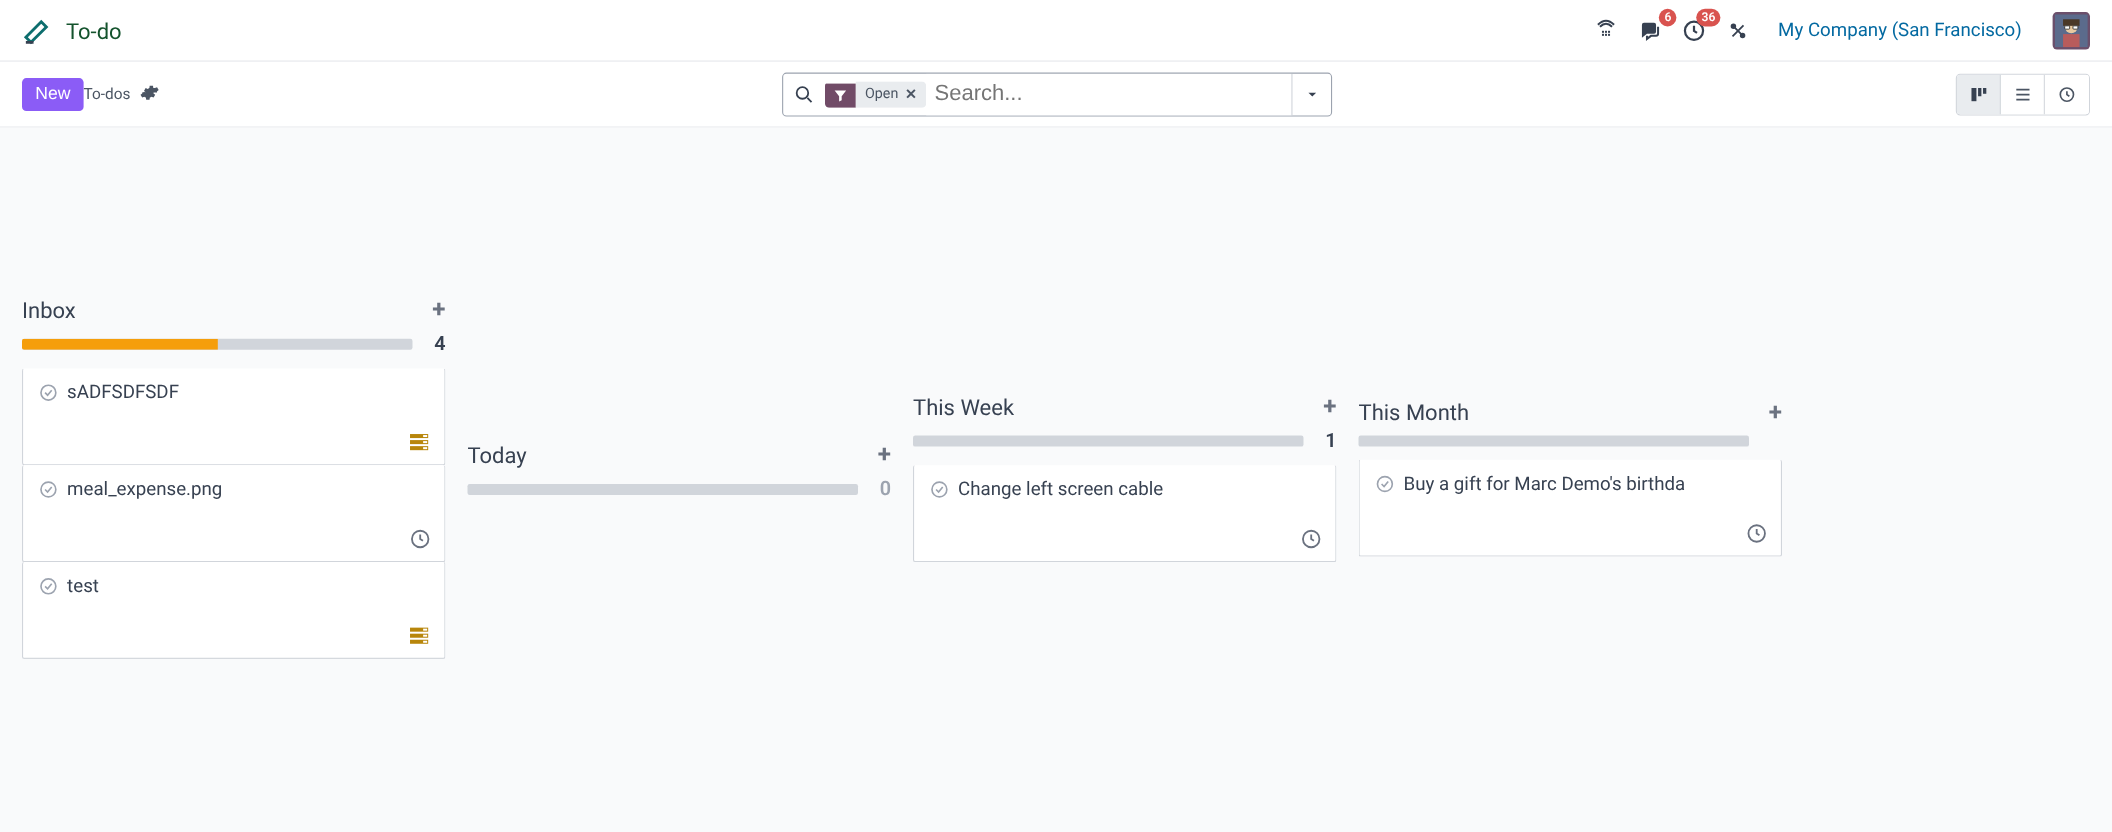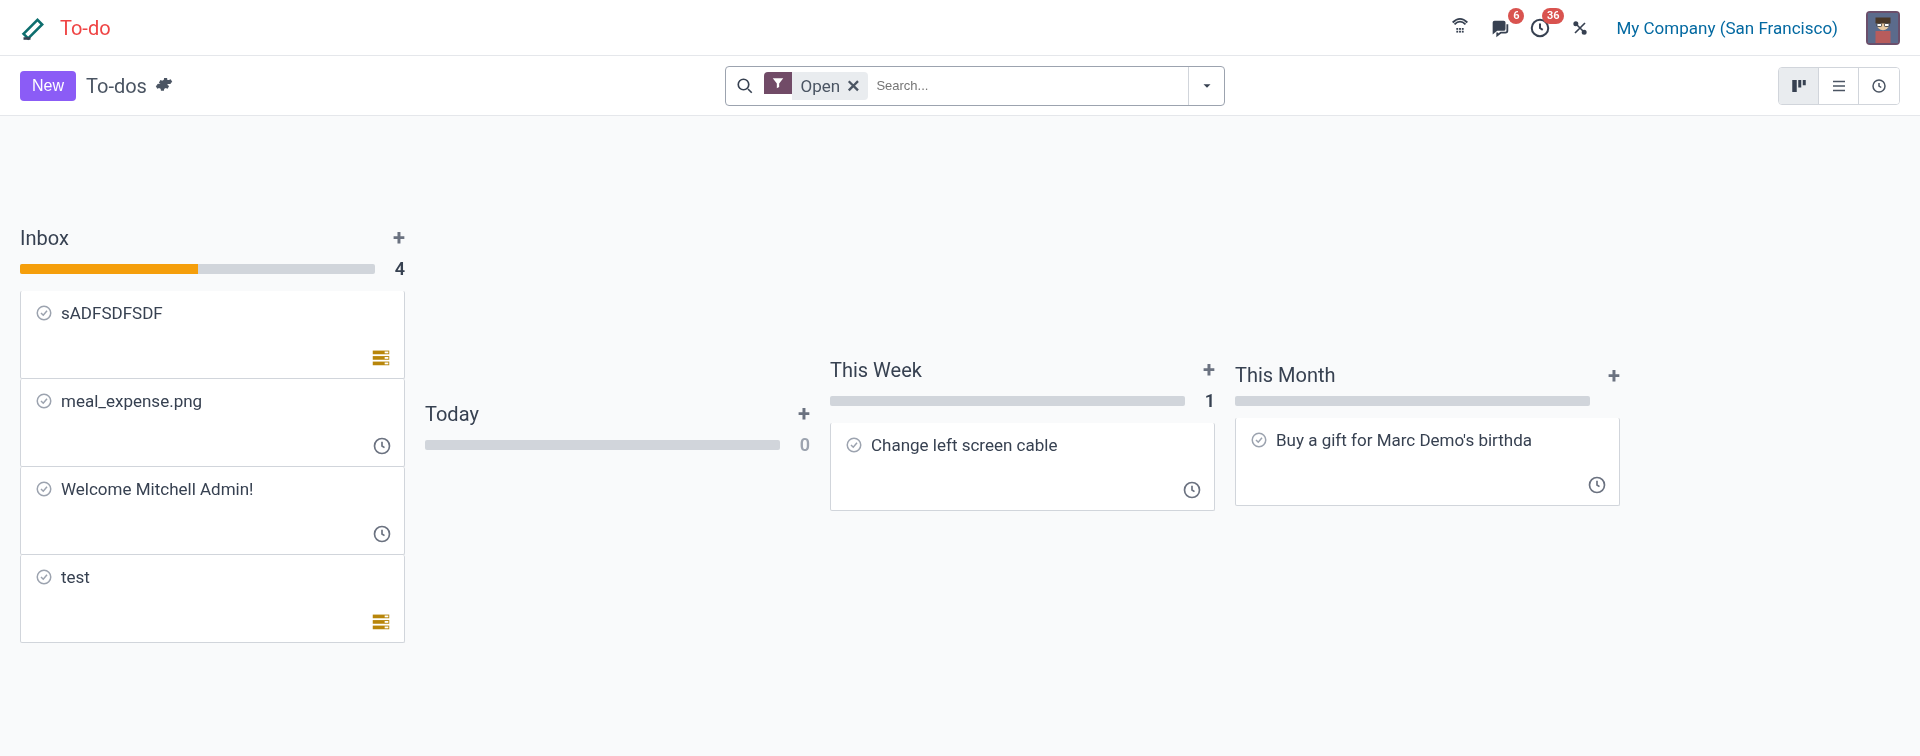--- a/index.html
+++ b/index.html
@@ -15,21 +15,21 @@
     align-items: center;
     height: 56px;
     padding: 0 20px;
     border-bottom: 1px solid #e5e7eb;
   }
   .app-icon {
     width: 28px; height: 28px;
     display: inline-flex; align-items: center; justify-content: center;
     margin-right: 12px;
   }
-  .app-title { font-size: 20px; color: #ef4444; }
+  .app-title { font-size: 20px; color: #14532d; }
   .topbar-spacer { flex: 1; }
   .topbar-icons { display: flex; align-items: center; gap: 16px; }
   .topbar-icon { position: relative; width: 24px; height: 24px; display: inline-flex; align-items: center; justify-content: center; cursor: pointer; color:#374151; }
   .badge {
     position: absolute; top: -8px; right: -12px;
     background: #d9534f; color: #fff;
     border-radius: 10px; padding: 0 5px;
     font-size: 11px; font-weight: 600; line-height: 16px; min-width:16px; text-align:center;
   }
   .company-text { margin-left: 8px; font-size: 17px; color: #0369a1; cursor: pointer; }
@@ -45,40 +45,40 @@
     align-items: center;
     height: 60px;
     padding: 0 20px;
     border-bottom: 1px solid #e5e7eb;
   }
   .btn-new {
     background: #8b5cf6; color: #fff;
     border: none; padding: 6px 12px;
     font-size: 16px; border-radius: 4px; cursor: pointer;
   }
-  .breadcrumb { margin-left: 10px; font-size: 20px; color: #4b5563; }
+  .breadcrumb { margin-left: 0; font-size: 14px; color: #4b5563; }
   .gear { margin-left: 8px; cursor:pointer; color:#4b5563; }
   .controlbar-center { flex:1; display:flex; justify-content:center; }
   .searchbox {
     display:flex; align-items:center;
     width: 500px; height:40px;
     border:1px solid #9ca3af; border-radius:4px;
     overflow:hidden;
   }
   .search-icon-wrap { padding: 0 10px; color:#4b5563; display:flex; align-items:center;}
   .filter-chip {
-    display:flex; align-items:flex-start;
+    display:flex; align-items:flex-end;
     border-radius:4px; overflow:hidden;
-    font-size:17px;
+    font-size:13px;
   }
   .filter-chip .filter-icon-box { background:#714B67; color:#fff; padding:4px 7px; display:flex; align-items:center;}
   .filter-chip .filter-label-box { background:#e9ecef; color:#4b5563; padding:4px 8px; display:flex; align-items:center; gap:6px;}
   .filter-chip .filter-close { cursor:pointer; font-weight:bold; color:#4b5563; }
   .search-input {
-    flex:1; border:none; outline:none; font-size:13px; padding:12px 8px; height:100%;
+    flex:1; border:none; outline:none; font-size:20px; padding:12px 8px; height:100%;
   }
   .search-caret {
     width:36px; height:100%; border-left:1px solid #d1d5db;
     display:flex; align-items:center; justify-content:center; cursor:pointer;
   }
   .viewswitch {
     display:flex; border:1px solid #d1d5db; border-radius:4px; overflow:hidden;
     margin-left:auto;
   }
   .viewswitch button {
@@ -296,39 +296,20 @@
         </div>
       </div>
       <div class="kcard">
         <div class="kcard-title">
           <span style="color:#9ca3af;display:inline-flex">
             <svg class="check-circle" viewBox="0 0 24 24" fill="none" stroke="currentColor" stroke-width="2">
               <circle cx="12" cy="12" r="9"></circle>
               <path d="M8 12l3 3 5-6"></path>
             </svg>
           </span>
-          <span>Welcome Mitchell Admin!</span>
-        </div>
-        <div class="kcard-footer">
-          <span style="display:inline-flex">
-            <svg viewBox="0 0 24 24" fill="none" stroke="currentColor" stroke-width="2">
-              <circle cx="12" cy="12" r="9"></circle>
-              <path d="M12 7v5l3 2"></path>
-            </svg>
-          </span>
-        </div>
-      </div>
-      <div class="kcard">
-        <div class="kcard-title">
-          <span style="color:#9ca3af;display:inline-flex">
-            <svg class="check-circle" viewBox="0 0 24 24" fill="none" stroke="currentColor" stroke-width="2">
-              <circle cx="12" cy="12" r="9"></circle>
-              <path d="M8 12l3 3 5-6"></path>
-            </svg>
-          </span>
           <span>test</span>
         </div>
         <div class="kcard-footer">
           <span class="stack-icon" style="display:inline-flex">
             <svg viewBox="0 0 24 24" fill="currentColor">
               <rect x="3" y="5" width="18" height="4"></rect>
               <rect x="3" y="11" width="18" height="4"></rect>
               <rect x="3" y="17" width="18" height="4"></rect>
               <rect x="16" y="6" width="4" height="2" fill="#fff"></rect>
               <rect x="16" y="12" width="4" height="2" fill="#fff"></rect>

